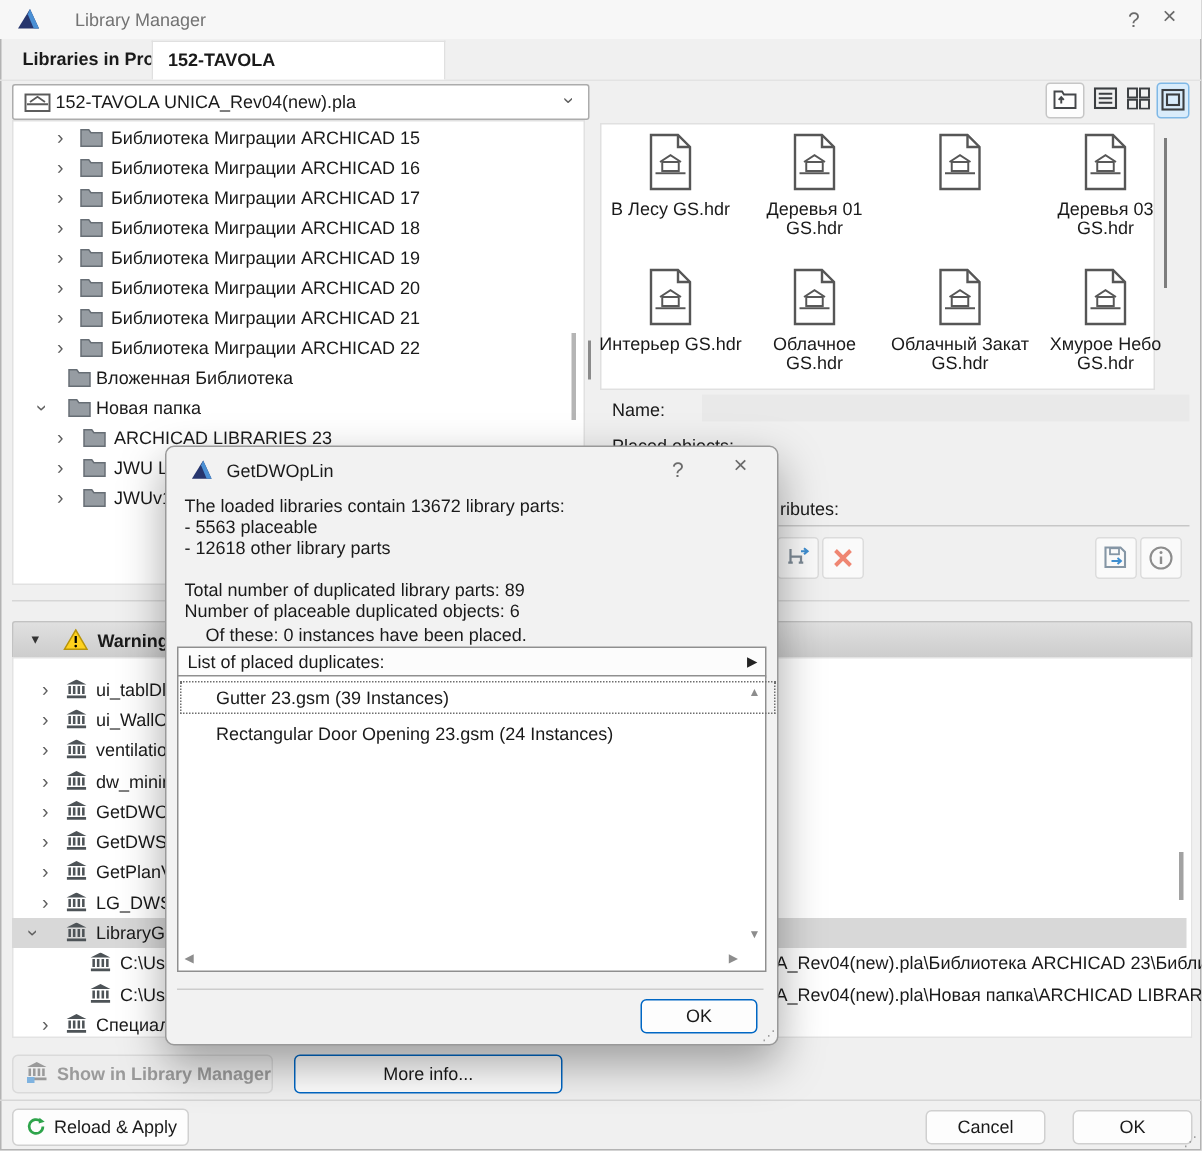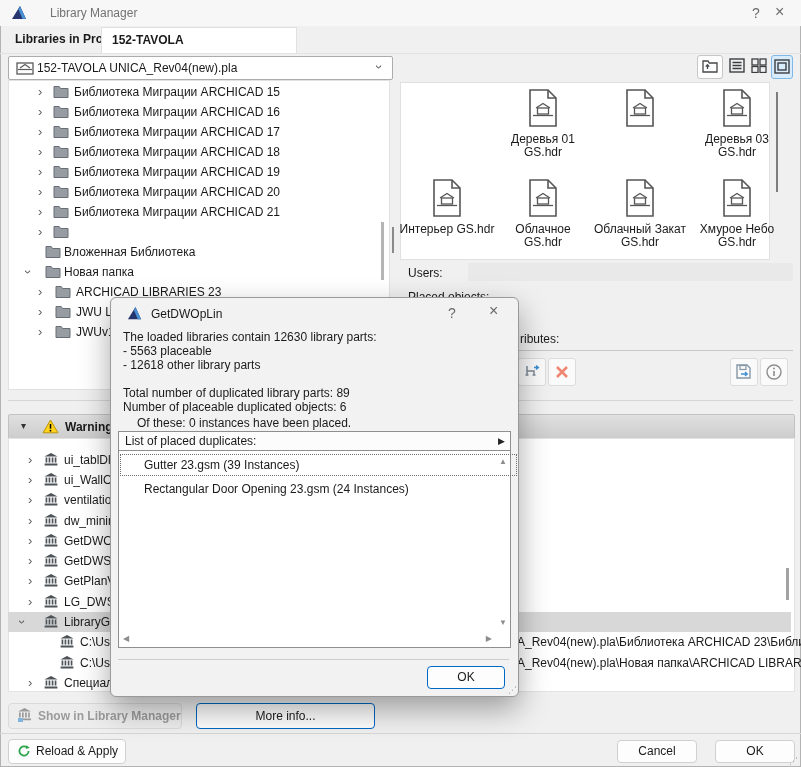--- a/index.html
+++ b/index.html
@@ -167,20 +167,21 @@
     <svg class="fi" style="left:45px" width="16" height="13" viewBox="0 0 16 13">
         <path d="M1 1.5h5.2l1.4 2H15v9H1z" fill="#969ca2" stroke="#676e75"></path>
       </svg>
     <span class="tlabel" style="left:66px">Библиотека Миграции ARCHICAD 21</span>
   </div>
   <div class="abs trow" style="left:8px;top:222px">
     <span class="ch" style="left:30px">›</span>
     <svg class="fi" style="left:45px" width="16" height="13" viewBox="0 0 16 13">
         <path d="M1 1.5h5.2l1.4 2H15v9H1z" fill="#969ca2" stroke="#676e75"></path>
       </svg>
+    <span class="tlabel" style="left:66px">Библиотека Миграции ARCHICAD 22</span>
   </div>
   <div class="abs trow" style="left:8px;top:242px">
     <svg class="fi" style="left:37px" width="16" height="13" viewBox="0 0 16 13">
         <path d="M1 1.5h5.2l1.4 2H15v9H1z" fill="#969ca2" stroke="#676e75"></path>
       </svg>
     <span class="tlabel" style="left:56px">Вложенная Библиотека</span>
   </div>
   <div class="abs trow" style="left:8px;top:262px">
     <span class="ch chx" style="left:18px">›</span>
     <svg class="fi" style="left:37px" width="16" height="13" viewBox="0 0 16 13">
@@ -208,20 +209,30 @@
         <path d="M1 1.5h5.2l1.4 2H15v9H1z" fill="#969ca2" stroke="#676e75"></path>
       </svg>
     <span class="tlabel" style="left:68px">JWUv18</span>
   </div>
 
   <div class="abs scrollthumb" style="left:381px;top:222px;width:3px;height:58px"></div>
   <div class="abs" style="left:392px;top:227px;width:2px;height:26px;background:#8a8a8a"></div>
 
   <div id="thumbpanel" class="abs"></div>
 
+  <div class="thumb" style="left:399px;top:88px">
+    <svg class="doc" width="30" height="40" viewBox="0 0 30 40">
+      <path d="M2 2h18l8 8v28H2z" fill="#fff" stroke="#565656" stroke-width="1.6"></path>
+      <path d="M20 2v8h8" fill="none" stroke="#565656" stroke-width="1.6"></path>
+      <path d="M8 20l7-4.5 7 4.5" fill="none" stroke="#565656" stroke-width="1.3"></path>
+      <rect x="9.5" y="20" width="11" height="6" fill="none" stroke="#565656" stroke-width="1.3"></rect>
+      <path d="M5 27.5h20" stroke="#565656" stroke-width="1.3"></path>
+    </svg>
+    <div class="tl">В Лесу GS.hdr</div>
+  </div>
   <div class="thumb" style="left:495px;top:88px">
     <svg class="doc" width="30" height="40" viewBox="0 0 30 40">
       <path d="M2 2h18l8 8v28H2z" fill="#fff" stroke="#565656" stroke-width="1.6"></path>
       <path d="M20 2v8h8" fill="none" stroke="#565656" stroke-width="1.6"></path>
       <path d="M8 20l7-4.5 7 4.5" fill="none" stroke="#565656" stroke-width="1.3"></path>
       <rect x="9.5" y="20" width="11" height="6" fill="none" stroke="#565656" stroke-width="1.3"></rect>
       <path d="M5 27.5h20" stroke="#565656" stroke-width="1.3"></path>
     </svg>
     <div class="tl">Деревья 01 GS.hdr</div>
   </div>
@@ -279,21 +290,21 @@
       <path d="M2 2h18l8 8v28H2z" fill="#fff" stroke="#565656" stroke-width="1.6"></path>
       <path d="M20 2v8h8" fill="none" stroke="#565656" stroke-width="1.6"></path>
       <path d="M8 20l7-4.5 7 4.5" fill="none" stroke="#565656" stroke-width="1.3"></path>
       <rect x="9.5" y="20" width="11" height="6" fill="none" stroke="#565656" stroke-width="1.3"></rect>
       <path d="M5 27.5h20" stroke="#565656" stroke-width="1.3"></path>
     </svg>
     <div class="tl">Хмурое Небо GS.hdr</div>
   </div>
   <div class="abs scrollthumb" style="left:776px;top:92px;width:2px;height:100px;background:#7d7d7d"></div>
 
-  <div class="abs fieldlabel" style="left:408px;top:266px">Users:</div>
+  <div class="abs fieldlabel" style="left:408px;top:266px">Name:</div>
   <div id="namefield" class="abs"></div>
   <div class="abs fieldlabel" style="left:408px;top:290px">Placed objects:</div>
   <div class="abs fieldlabel" style="left:520px;top:332px">ributes:</div>
   <div class="abs hr" style="left:400px;top:350px;width:393px;background:#c7c7c7"></div>
 
   <div class="abs tbtn" style="left:518px;top:358px">
     <svg style="margin:4px 0 0 4px" width="18" height="18" viewBox="0 0 18 18">
       <path d="M4 3v9 M4 8h7v4 M2.5 12h3 M9.5 12h3" fill="none" stroke="#7d8a96" stroke-width="1.5"></path>
       <path d="M11 4.5h4 M13 2.5l2.4 2-2.4 2" fill="none" stroke="#3f8ed0" stroke-width="1.4"></path>
     </svg>
@@ -442,21 +453,21 @@
 
   <div id="dialog" class="abs">
     <svg class="abs" style="left:16px;top:8px" width="15" height="15" viewBox="0 0 16 16">
       <path d="M1 14 L9 1 L15 14 Z" fill="#26356d"></path>
         <path d="M9 1 L15 14 L11.5 14 L7.5 4.5 Z" fill="#4a8fd4"></path>
     </svg>
     <div class="dtext" style="left:40px;top:9px">GetDWOpLin</div>
     <div class="dtext capbtn" style="left:337px;top:8px">?</div>
     <div class="dtext capbtn" style="left:378px;top:6px;font-size:16px">×</div>
 
-    <div class="dtext" style="left:12px;top:32px">The loaded libraries contain 12630 library parts:</div>
+    <div class="dtext" style="left:12px;top:32px">The loaded libraries contain 13672 library parts:</div>
     <div class="dtext" style="left:12px;top:46px">- 5563 placeable</div>
     <div class="dtext" style="left:12px;top:60px">- 12618 other library parts</div>
     <div class="dtext" style="left:12px;top:88px">Total number of duplicated library parts: 89</div>
     <div class="dtext" style="left:12px;top:102px">Number of placeable duplicated objects: 6</div>
     <div class="dtext" style="left:26px;top:118px">Of these: 0 instances have been placed.</div>
 
     <div id="lhdr">
       <span style="padding-left:6px">List of placed duplicates:</span>
       <span class="abs" style="right:5px;top:0;font-size:9px;color:#222">▶</span>
     </div>

